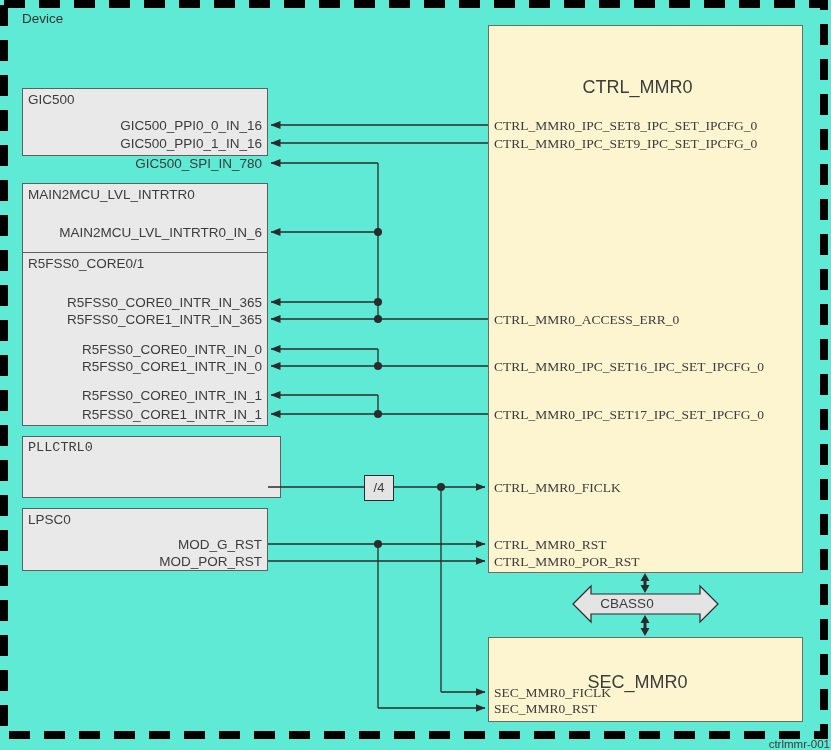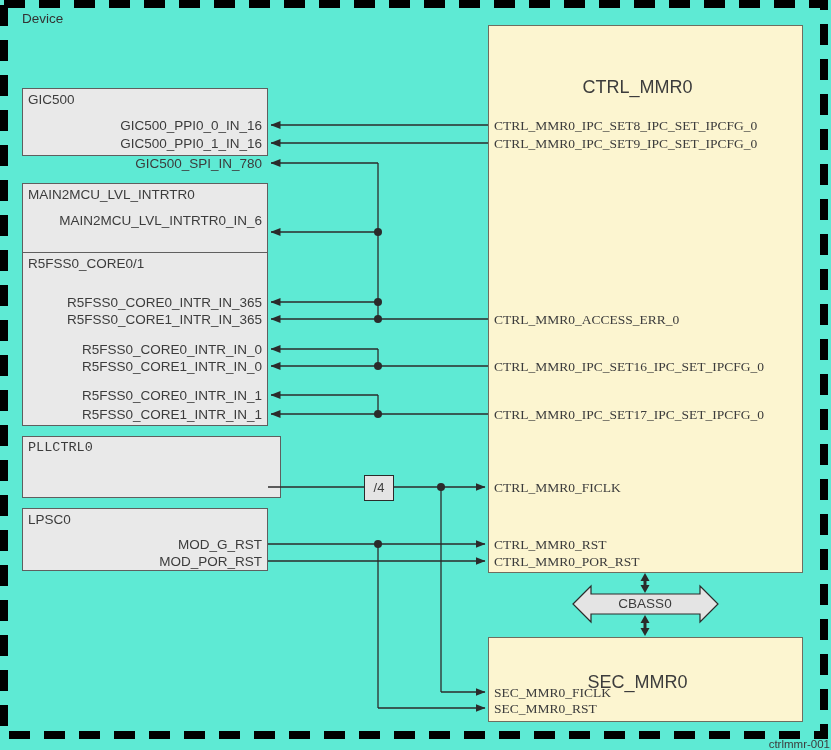--- a/index.html
+++ b/index.html
@@ -10,21 +10,21 @@
   .box{position:absolute;box-sizing:border-box;z-index:0;}
   .gray{background:#E9E9E9;border:1px solid #5f5f5f;}
   .yellow{background:#FCF5D0;border:1px solid #6e6e60;}
   .box-title{position:absolute;left:5px;top:3px;font-size:13.5px;white-space:nowrap;}
   .box-title-center{position:absolute;left:0;right:16px;text-align:center;font-size:18px;white-space:nowrap;margin-top:31px;}
   .sig{position:absolute;font-size:13.5px;line-height:16px;white-space:nowrap;}
   .sigR{left:4px;right:5px;text-align:right;}
   .sigL{left:5px;font-family:Liberation Serif, serif;}
   .divbox{position:absolute;box-sizing:border-box;background:#E4E4E4;border:1px solid #2b2b2b;
     text-align:center;font-size:13px;line-height:24px;z-index:2;}
-  .cbass-label{position:absolute;left:595px;top:596px;width:100px;text-align:center;
+  .cbass-label{position:absolute;left:577px;top:596px;width:100px;text-align:center;
     font-size:13.5px;z-index:2;}
   .device-label{position:absolute;left:22px;top:11px;font-size:13.5px;color:#333;}
   .figure-id{position:absolute;right:1px;top:738px;font-size:11.5px;color:#3c3c3c;}
   svg.overlay{position:absolute;left:0;top:0;z-index:1;pointer-events:none;}
 </style>
 </head>
 <body>
 
 <div class="canvas">
 
@@ -32,21 +32,21 @@
 
   <div class="box gray" style="left:22px;top:88px;width:246px;height:68px;">
     <div class="box-title">GIC500</div>
     <div class="sig sigR" style="top:29px;">GIC500_PPI0_0_IN_16</div>
     <div class="sig sigR" style="top:47px;">GIC500_PPI0_1_IN_16</div>
     <div class="sig sigR" style="top:67px;">GIC500_SPI_IN_780</div>
   </div>
 
   <div class="box gray" style="left:22px;top:183px;width:246px;height:70px;">
     <div class="box-title">MAIN2MCU_LVL_INTRTR0</div>
-    <div class="sig sigR" style="top:29px;">MAIN2MCU_LVL_INTRTR0_IN_6</div>
+    <div class="sig sigR" style="top:41px;">MAIN2MCU_LVL_INTRTR0_IN_6</div>
   </div>
 
   <div class="box gray" style="left:22px;top:252px;width:246px;height:174px;">
     <div class="box-title">R5FSS0_CORE0/1</div>
     <div class="sig sigR" style="top:42px;">R5FSS0_CORE0_INTR_IN_365</div>
     <div class="sig sigR" style="top:59px;">R5FSS0_CORE1_INTR_IN_365</div>
     <div class="sig sigR" style="top:89px;">R5FSS0_CORE0_INTR_IN_0</div>
     <div class="sig sigR" style="top:106px;">R5FSS0_CORE1_INTR_IN_0</div>
     <div class="sig sigR" style="top:135px;">R5FSS0_CORE0_INTR_IN_1</div>
     <div class="sig sigR" style="top:154px;">R5FSS0_CORE1_INTR_IN_1</div>

